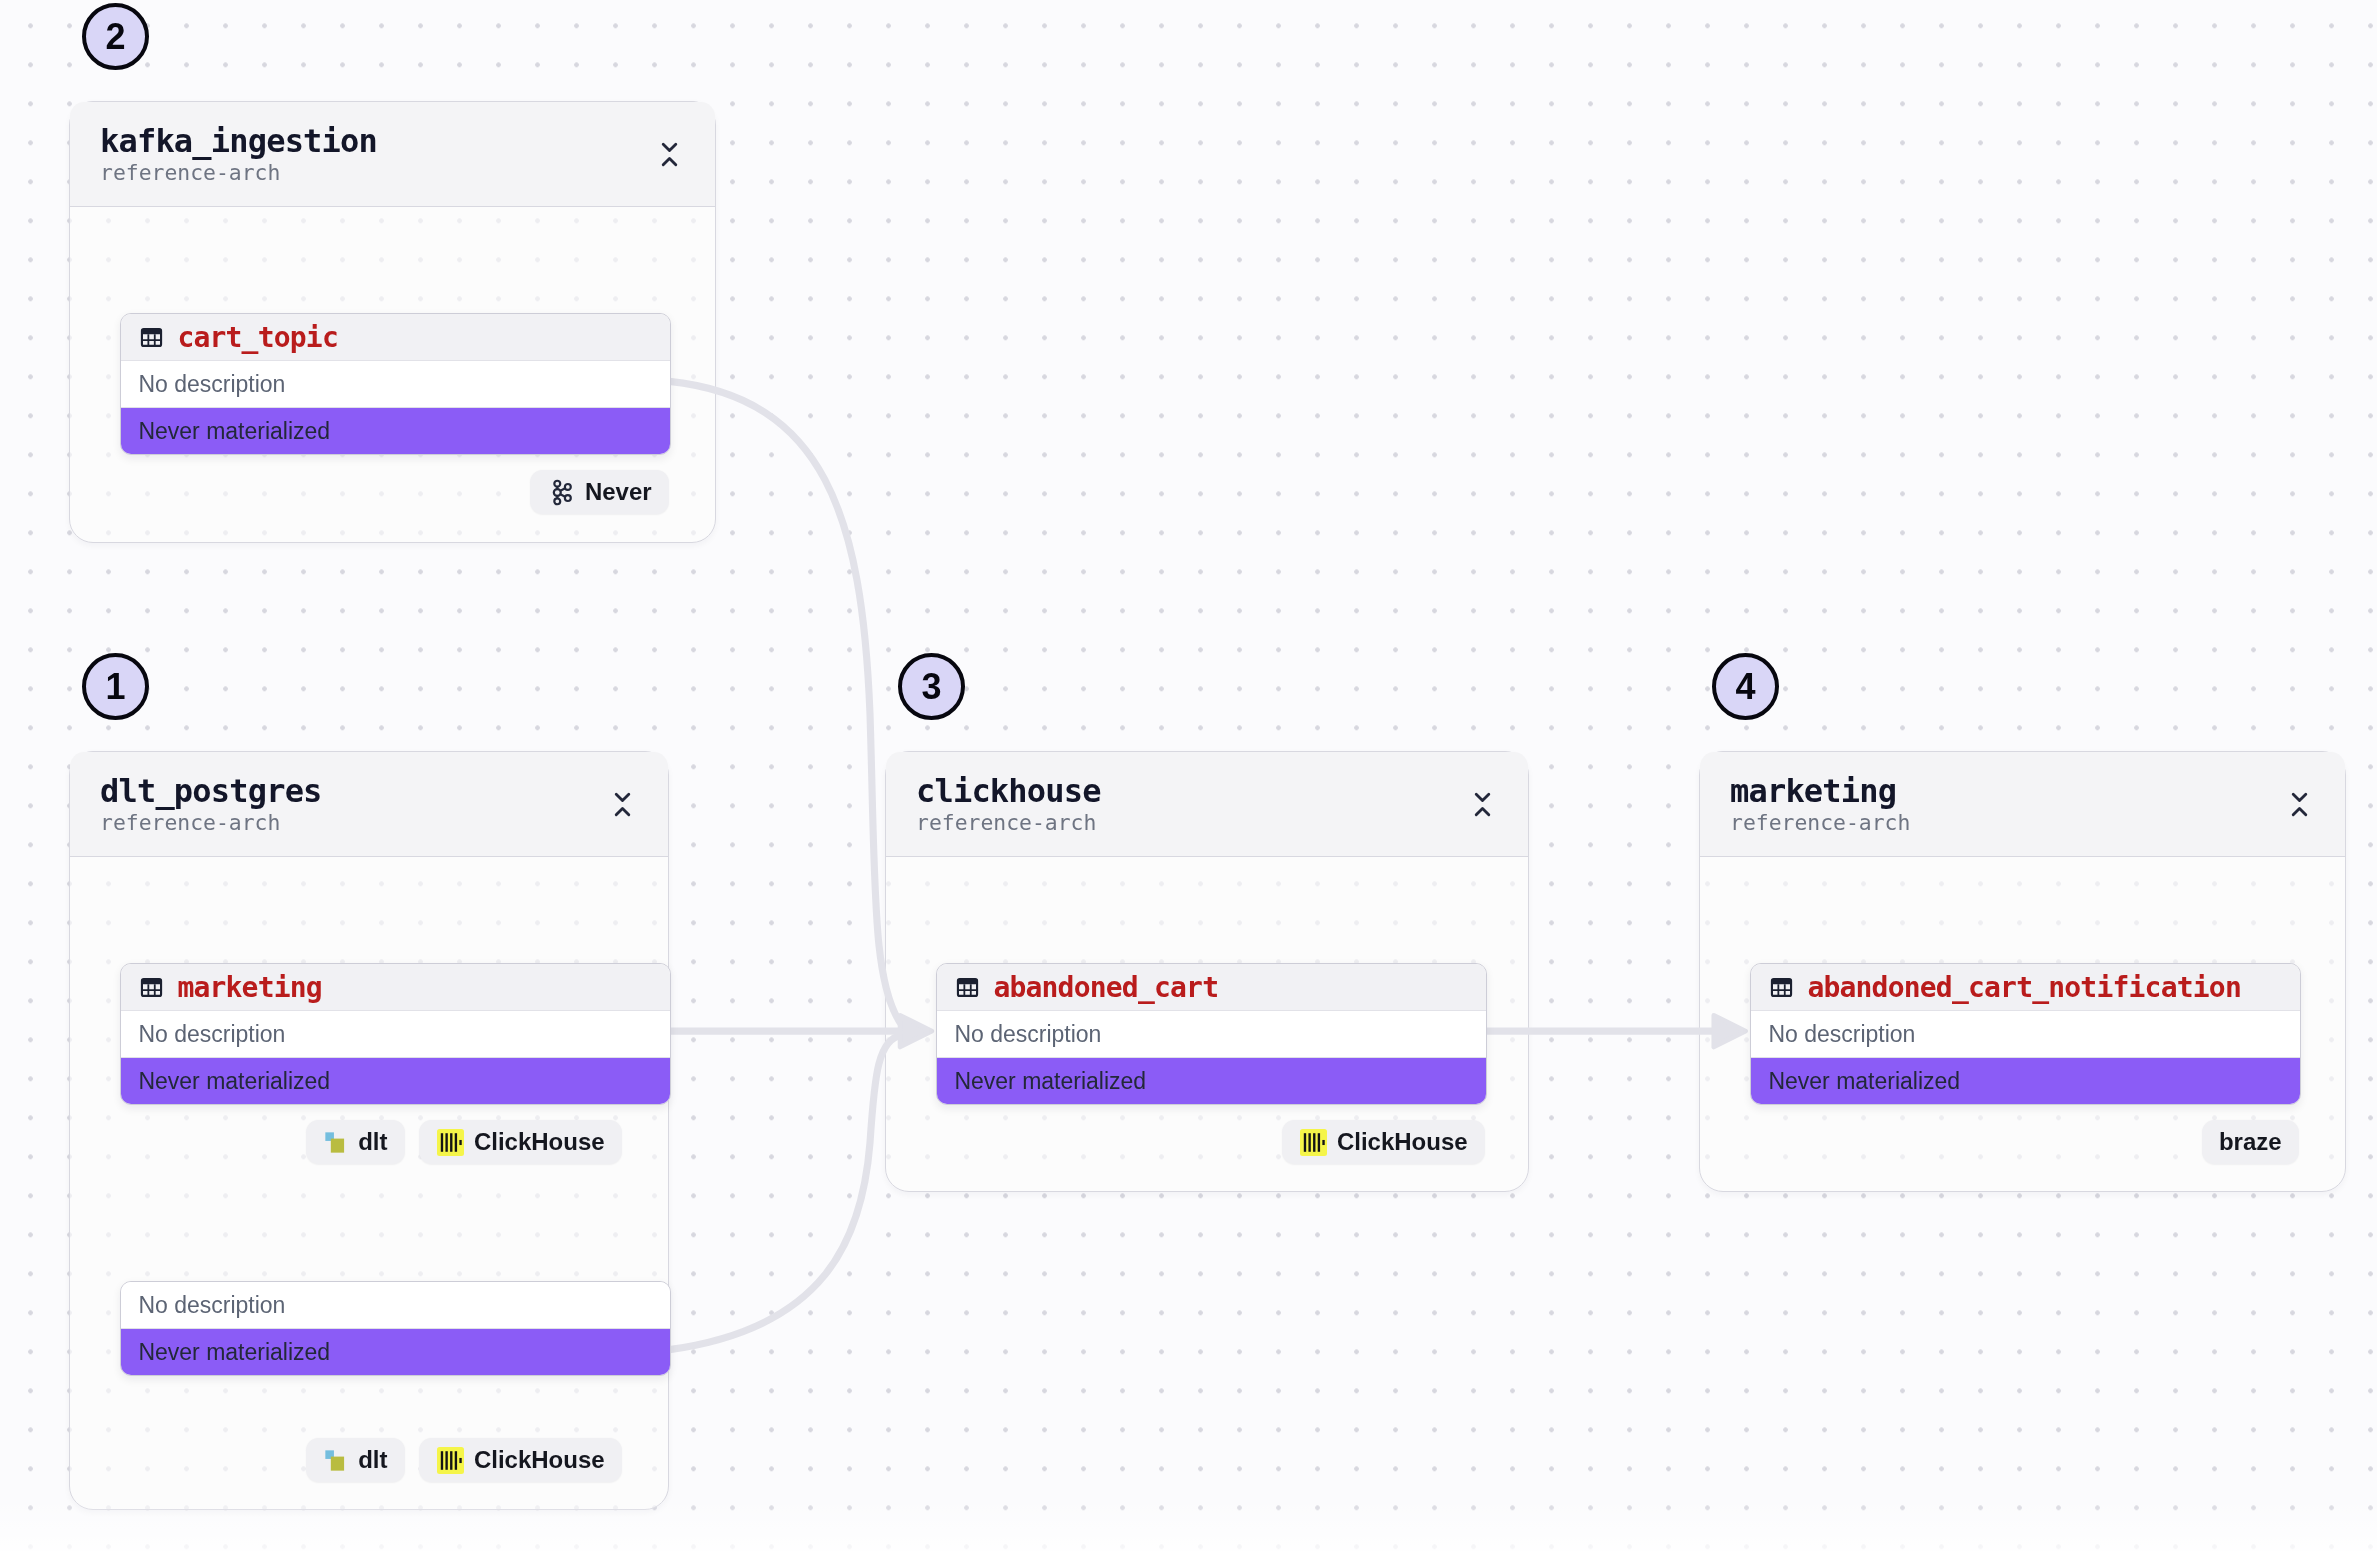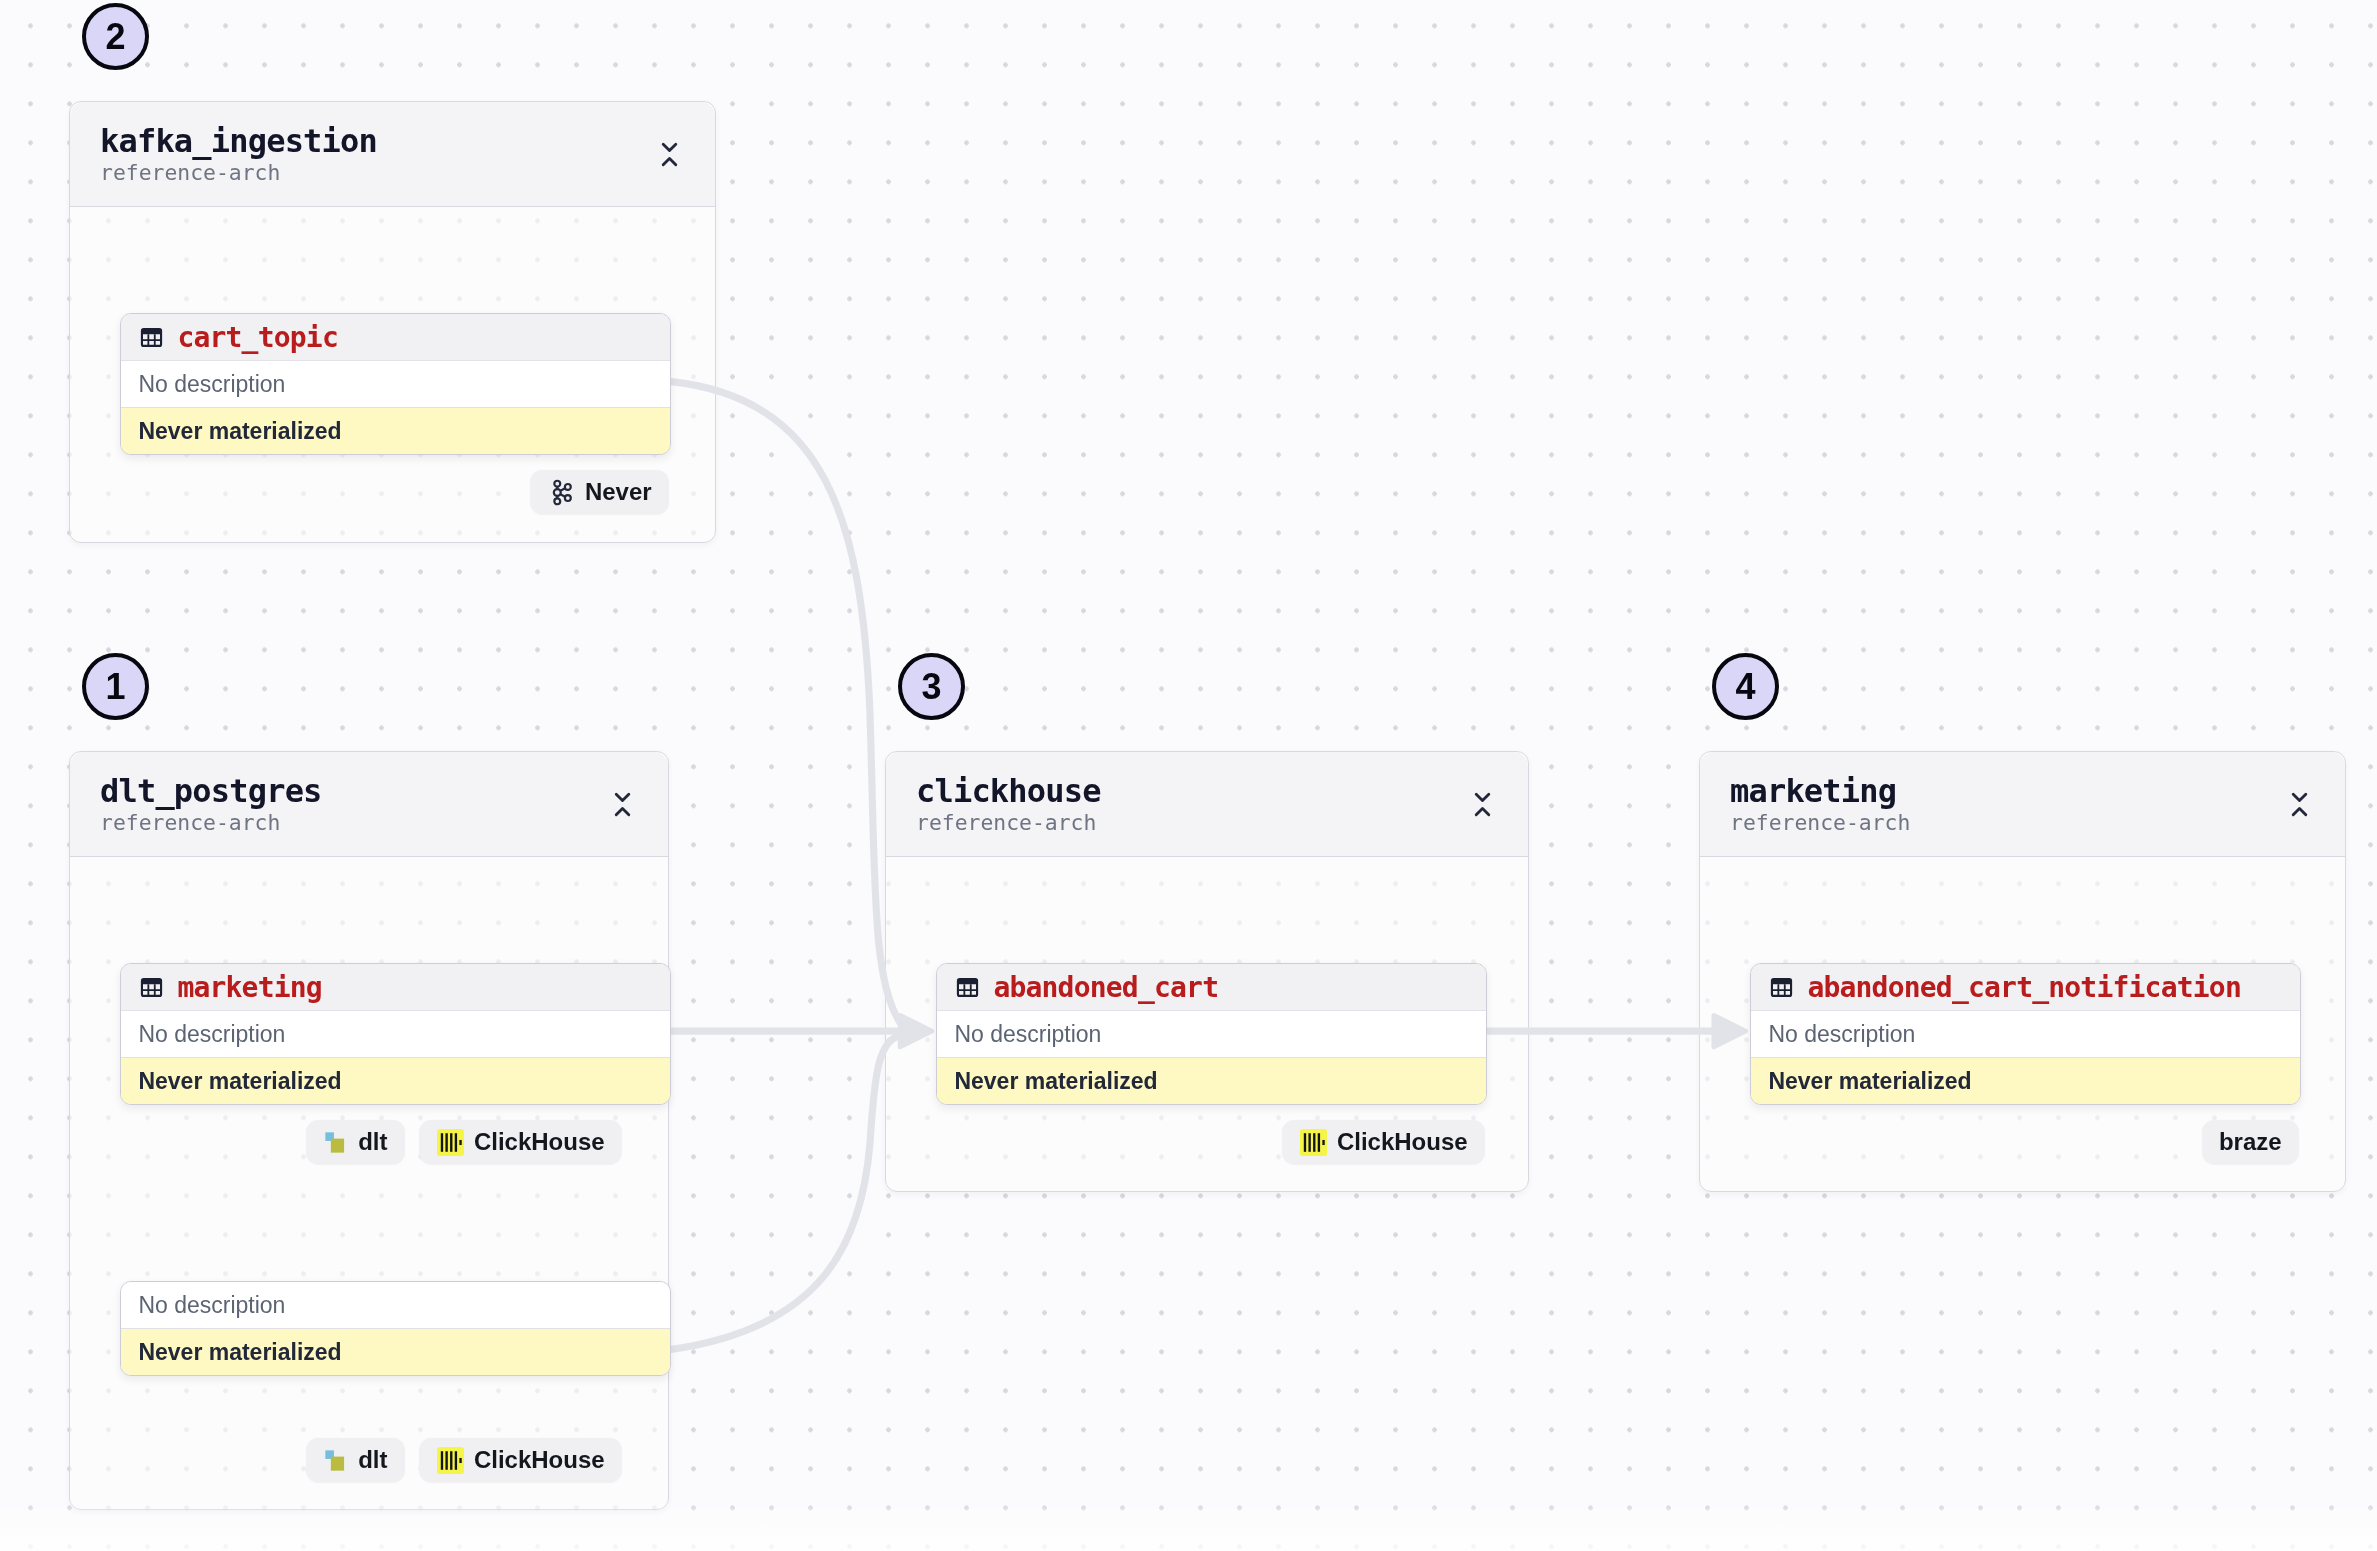--- a/index.html
+++ b/index.html
@@ -5,21 +5,21 @@
   html,body{margin:0;padding:0;background:#fbfbfd;}
   #canvas{
     position:relative;width:2377px;height:1552px;overflow:hidden;
     background-color:#fbfbfd;
     background-image:radial-gradient(circle,#d7d7df 2.1px,rgba(0,0,0,0) 2.5px);
     background-size:39px 39px;background-position:11px 6.3px;
     font-family:"Liberation Sans",sans-serif;
   }
   
   .group{
-    position:absolute;border:1.6px solid #d8d8e0;border-radius:12px;
+    position:absolute;border:1.6px solid #d8d8e0;border-radius:24px;
     background:rgba(251,251,252,0.62);
     box-shadow:0 2.4px 6.3px rgba(20,20,40,0.04);
     box-sizing:border-box;
   }
   .g-head{
     position:absolute;left:0;top:0;right:0;height:105px;
     background:#f4f4f6;border-bottom:1.6px solid #d8d8e0;
     border-radius:14.3px 14.3px 0 0;
     display:flex;align-items:center;justify-content:space-between;
     padding:0 32px 0 30px;box-sizing:border-box;
@@ -46,22 +46,22 @@
   }
   .a-name{
     font-family:"DejaVu Sans Mono",monospace;font-weight:bold;
     font-size:28px;color:#b91c1c;letter-spacing:-0.8px;white-space:nowrap;
   }
   .a-desc{
     height:46px;background:#ffffff;display:flex;align-items:center;
     padding:0 17.4px;font-size:23px;color:#5c6474;
   }
   .a-status{
-    height:46px;background:#fef9c3;display:flex;align-items:center;
-    padding:0 17.4px;font-size:23px;color:#232839;border-top:0.8px solid #e0e0e6;font-weight:bold;
+    height:46px;background:#8b5cf6;display:flex;align-items:center;
+    padding:0 17.4px;font-size:23px;color:#232839;border-top:0.8px solid #e0e0e6;
   }
   
   .tags{
     position:absolute;display:flex;gap:14.3px;z-index:3;
     justify-content:flex-end;
   }
   .tag{
     height:44px;border-radius:12.7px;background:#f0f0f3;
     display:inline-flex;align-items:center;gap:10.3px;padding:0 17.4px;
     font-weight:bold;font-size:24px;color:#15171f;

